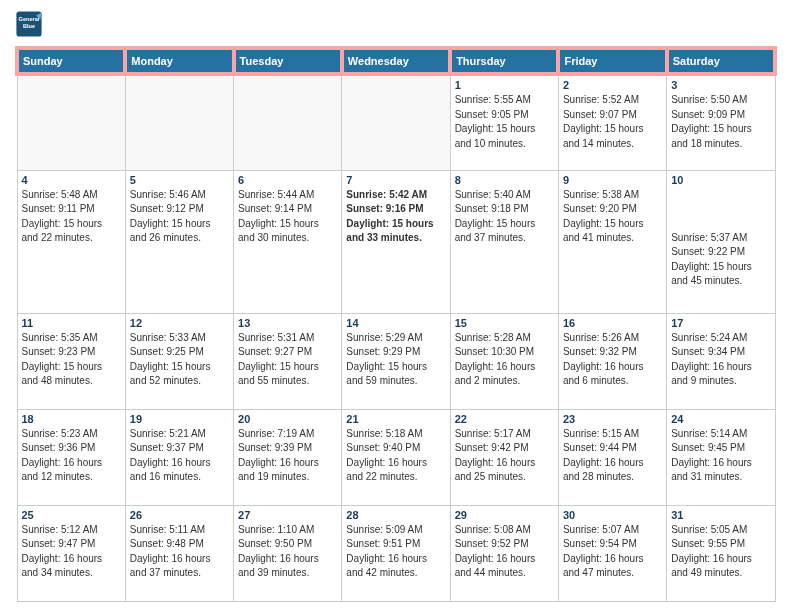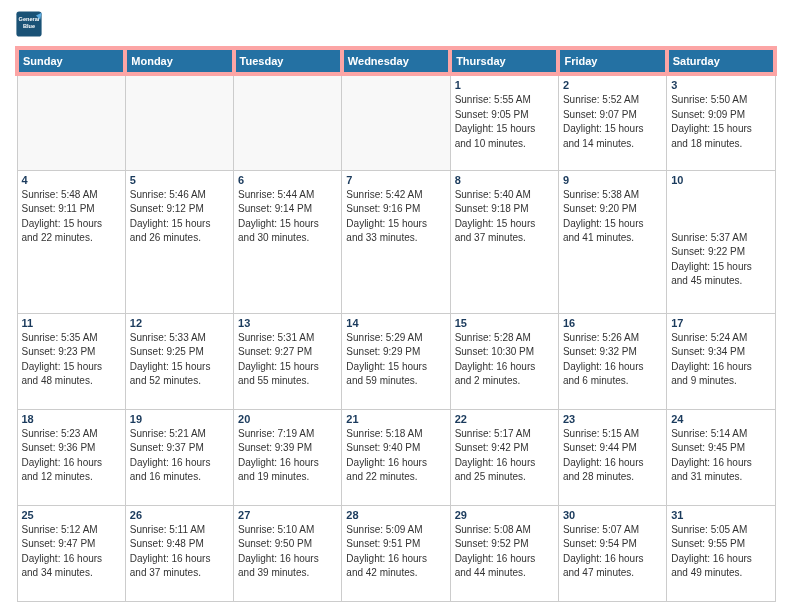--- a/index.html
+++ b/index.html
@@ -171,21 +171,21 @@
           </td>
           <td>
             <span class="day-num">6</span>
             <div class="day-info" style="white-space: pre-line;">Sunrise: 5:44 AM
 Sunset: 9:14 PM
 Daylight: 15 hours
 and 30 minutes.</div>
           </td>
           <td>
             <span class="day-num">7</span>
-            <div class="day-info" style="white-space: pre-line;">Sunrise: 5:42 AM
+            <div class="day-info" style="white-space: pre-line; font-weight: bold;">Sunrise: 5:42 AM
 Sunset: 9:16 PM
 Daylight: 15 hours
 and 33 minutes.</div>
           </td>
           <td>
             <span class="day-num">8</span>
             <div class="day-info" style="white-space: pre-line;">Sunrise: 5:40 AM
 Sunset: 9:18 PM
 Daylight: 15 hours
 and 37 minutes.</div>
@@ -317,21 +317,21 @@
           </td>
           <td>
             <span class="day-num">26</span>
             <div class="day-info" style="white-space: pre-line;">Sunrise: 5:11 AM
 Sunset: 9:48 PM
 Daylight: 16 hours
 and 37 minutes.</div>
           </td>
           <td>
             <span class="day-num">27</span>
-            <div class="day-info" style="white-space: pre-line;">Sunrise: 5:10 AM
+            <div class="day-info" style="white-space: pre-line;">Sunrise: 1:10 AM
 Sunset: 9:50 PM
 Daylight: 16 hours
 and 39 minutes.</div>
           </td>
           <td>
             <span class="day-num">28</span>
             <div class="day-info" style="white-space: pre-line;">Sunrise: 5:09 AM
 Sunset: 9:51 PM
 Daylight: 16 hours
 and 42 minutes.</div>

